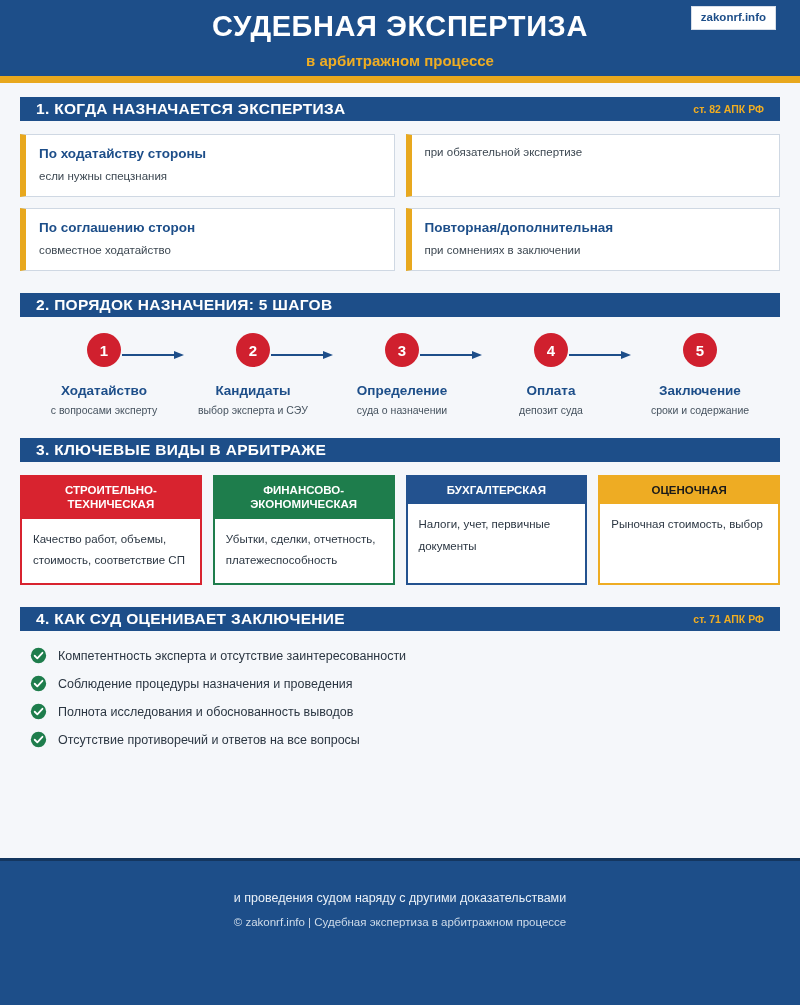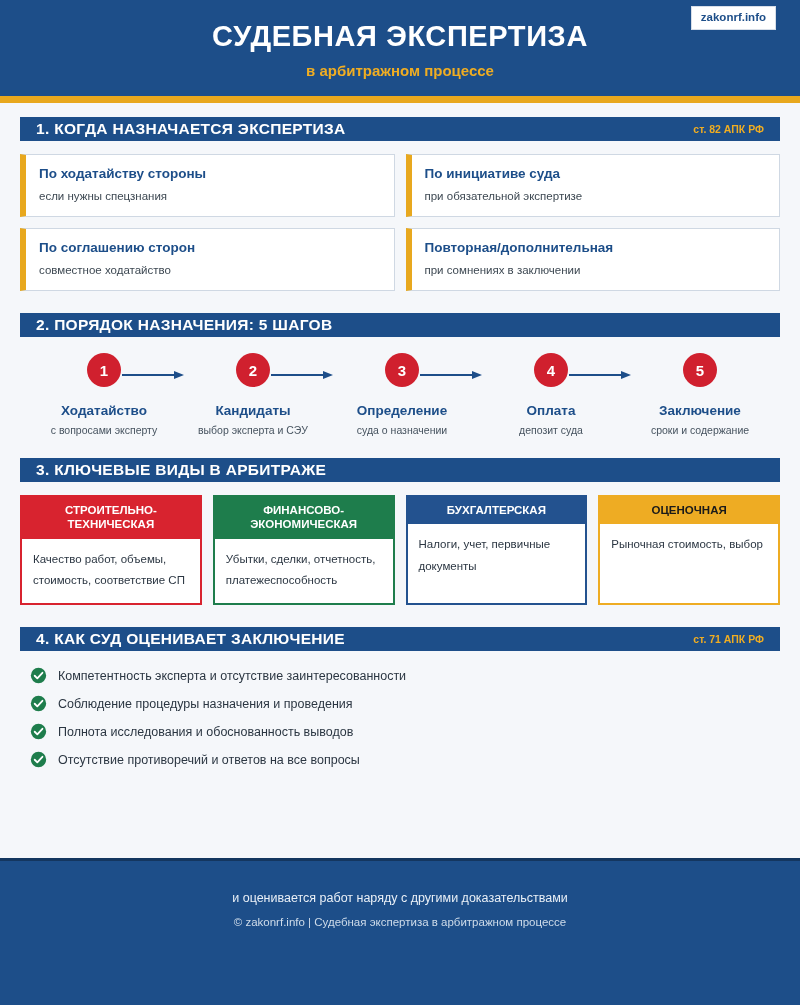--- a/index.html
+++ b/index.html
@@ -13,21 +13,21 @@
     font-family: "Liberation Sans", "DejaVu Sans", sans-serif;
     background: #f5f7fa;
     color: #1f2933;
     position: relative;
     overflow: hidden;
   }
 
   
   .header {
     background: #1d4e89;
-    height: 96px;
+    height: 76px;
     position: relative;
     display: flex;
     flex-direction: column;
     align-items: center;
     justify-content: center;
     padding-top: 4px;
   }
   .header-title {
     color: #ffffff;
     font-size: 29px;
@@ -259,21 +259,20 @@
     <div class="section-bar">
       <span class="section-bar-title">1. КОГДА НАЗНАЧАЕТСЯ ЭКСПЕРТИЗА</span>
       <span class="section-bar-ref">ст. 82 АПК РФ</span>
     </div>
     <div class="reason-grid">
       <div class="reason-card">
         <div class="reason-title">По ходатайству стороны</div>
         <div class="reason-sub">если нужны спецзнания</div>
       </div>
       <div class="reason-card">
-        <div class="reason-title">По инициативе суда</div>
         <div class="reason-sub">при обязательной экспертизе</div>
       </div>
       <div class="reason-card">
         <div class="reason-title">По соглашению сторон</div>
         <div class="reason-sub">совместное ходатайство</div>
       </div>
       <div class="reason-card">
         <div class="reason-title">Повторная/дополнительная</div>
         <div class="reason-sub">при сомнениях в заключении</div>
       </div>
@@ -403,15 +402,15 @@
         </svg>
         <span class="check-text">Отсутствие противоречий и ответов на все вопросы</span>
       </div>
 
     </div>
   </div>
 
 </div>
 
 <div class="footer">
-  <div class="footer-note">и оценивается работ наряду с другими доказательствами</div>
+  <div class="footer-note">и проведения судом наряду с другими доказательствами</div>
   <div class="footer-credit">© zakonrf.info  |  Судебная экспертиза в арбитражном процессе</div>
 </div>
 
 </body></html>

